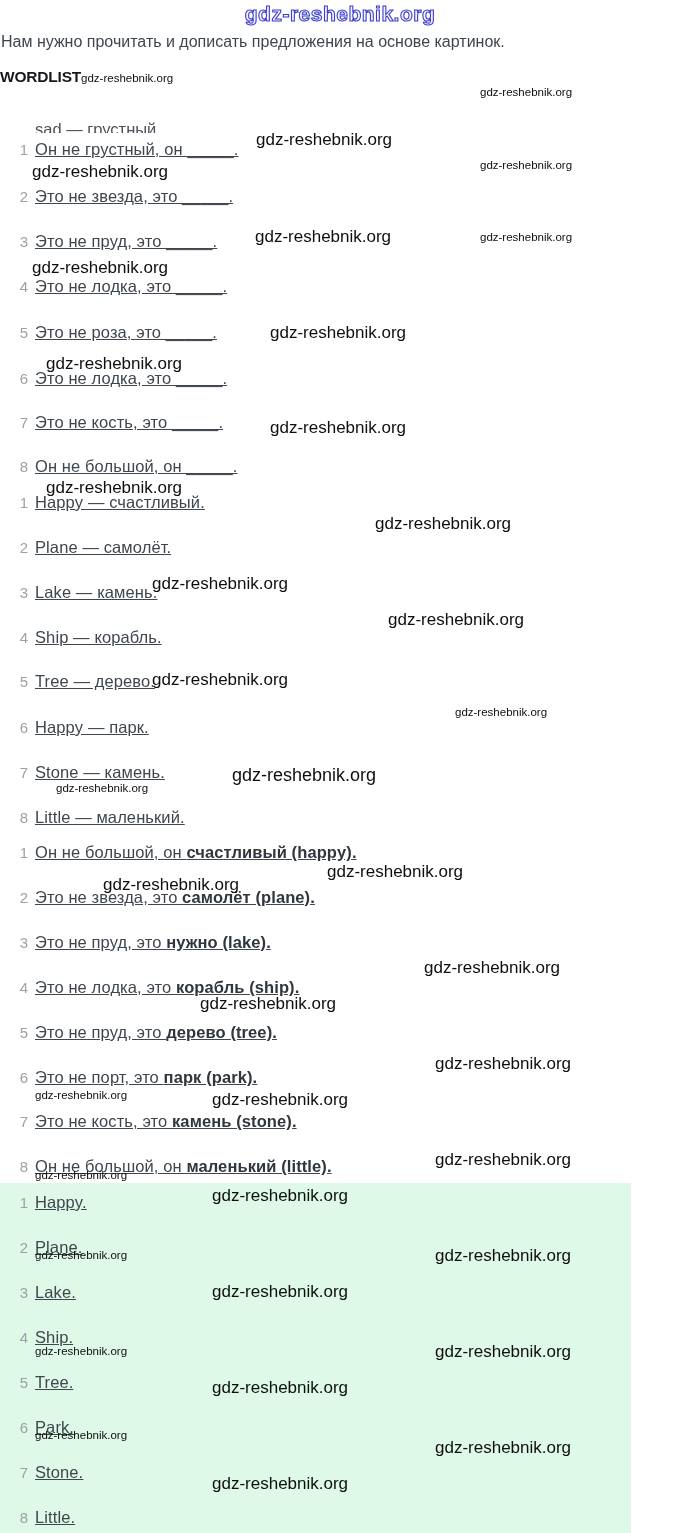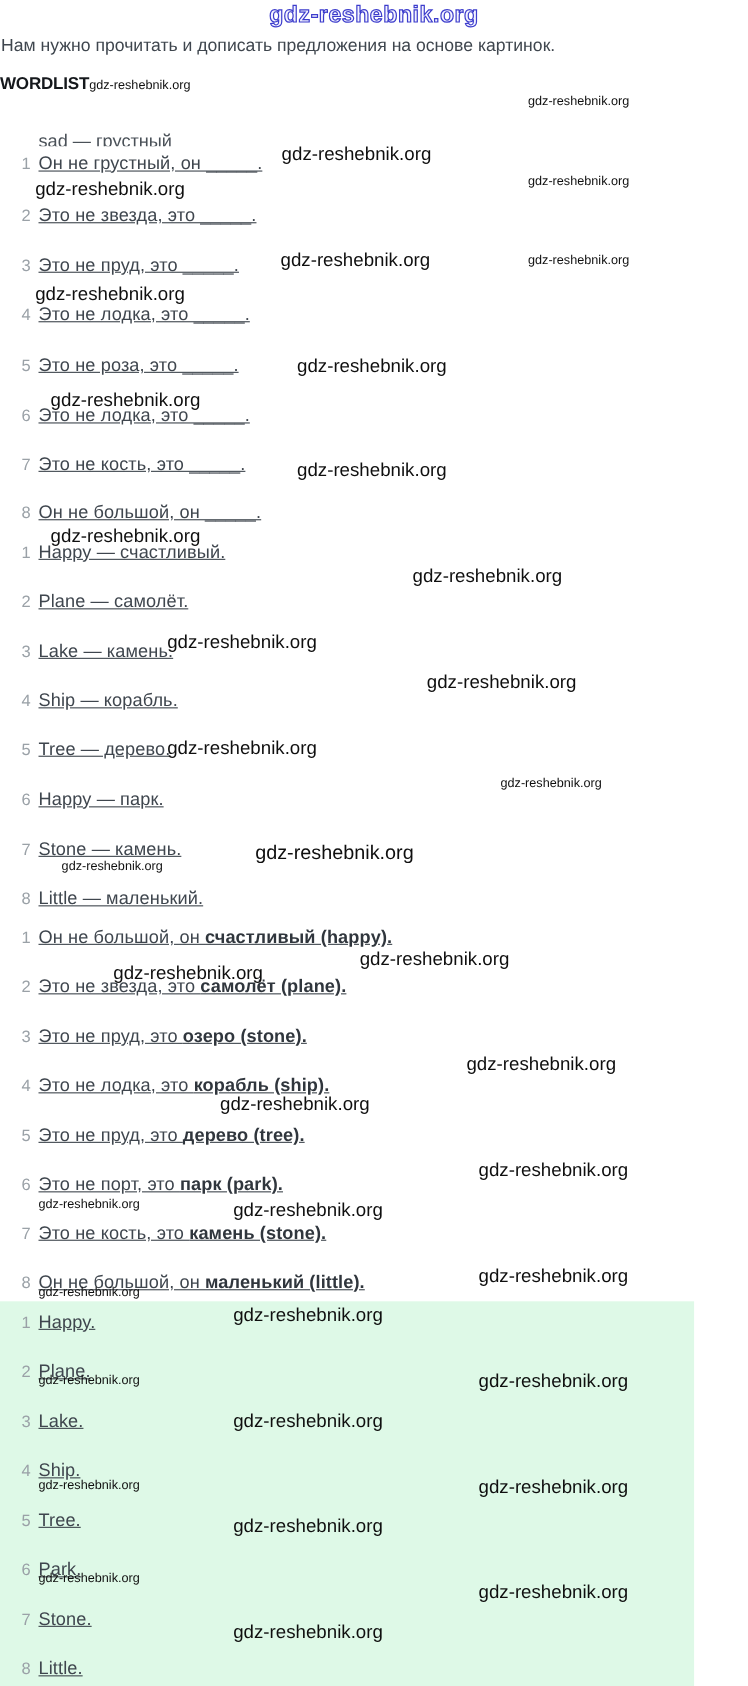--- a/index.html
+++ b/index.html
@@ -108,21 +108,21 @@
       <div class="row" style="top: 843px;">
         <span class="num">1</span>
         <span class="txt"><span>Он не большой, он </span><b>счастливый (happy).</b></span>
       </div>
       <div class="row" style="top: 888px;">
         <span class="num">2</span>
         <span class="txt"><span>Это не звезда, это </span><b>самолёт (plane).</b></span>
       </div>
       <div class="row" style="top: 933px;">
         <span class="num">3</span>
-        <span class="txt"><span>Это не пруд, это </span><b>озеро (stone).</b></span>
+        <span class="txt"><span>Это не пруд, это </span><b>нужно (lake).</b></span>
       </div>
       <div class="row" style="top: 978px;">
         <span class="num">4</span>
         <span class="txt"><span>Это не лодка, это </span><b>корабль (ship).</b></span>
       </div>
       <div class="row" style="top: 1023px;">
         <span class="num">5</span>
         <span class="txt"><span>Это не пруд, это </span><b>дерево (tree).</b></span>
       </div>
       <div class="row" style="top: 1068px;">

